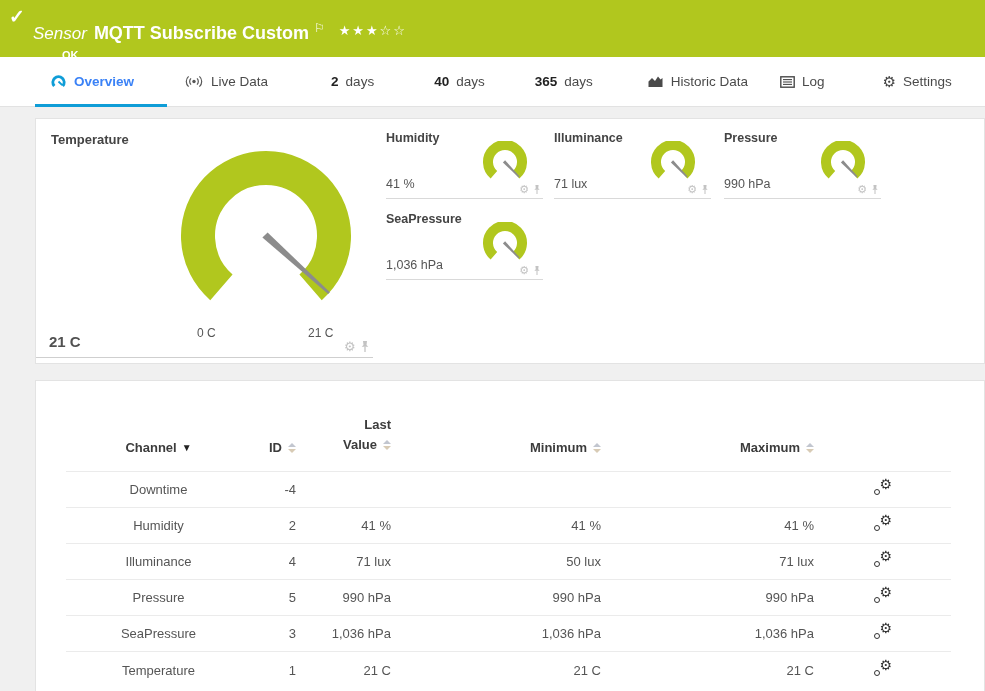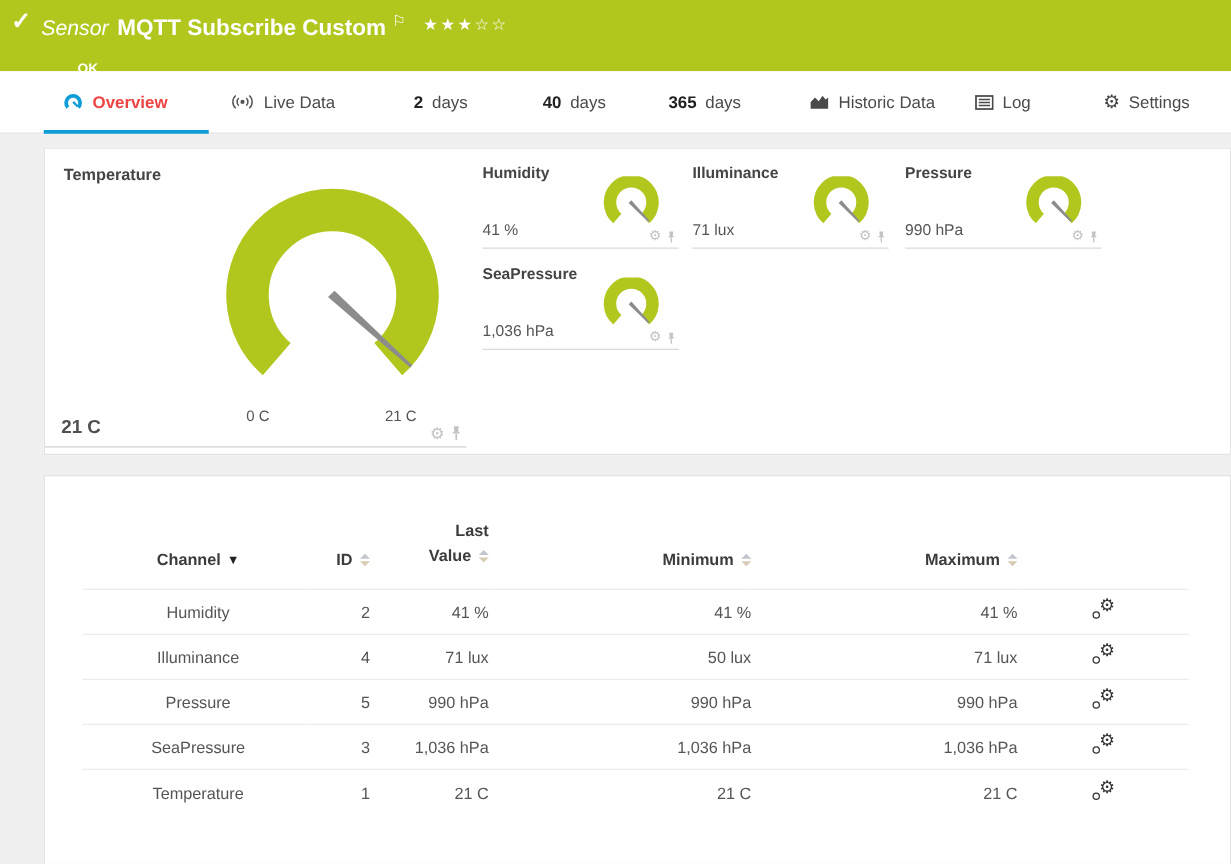--- a/index.html
+++ b/index.html
@@ -10,37 +10,37 @@
     position: relative;
     overflow: hidden;
     color: #555;
   }
   
   .hdr {
     position: absolute; top: 0; left: 0; width: 985px; height: 57px;
     background: #b1c71e; color: #fff;
   }
   .hdr .check { position: absolute; left: 9px; top: 5px; font-size: 19px; font-weight: bold; }
-  .hdr .titleline { position: absolute; left: 33px; top: 12px; white-space: nowrap; text-align: center; }
+  .hdr .titleline { position: absolute; left: 33px; top: 23px; white-space: nowrap; text-align: center; }
   .hdr .kind { font-style: italic; font-size: 17px; font-weight: 400; margin-right: 7px; }
   .hdr .name { font-size: 18px; font-weight: bold; }
   .hdr .flag { font-size: 12px; position: relative; top: -7px; margin-left: 5px; }
   .hdr .stars { font-size: 13px; letter-spacing: 2px; position: relative; top: -4px; margin-left: 14px; }
   .hdr .ok { position: absolute; left: 62px; top: 33px; font-size: 11px; font-weight: bold; margin-top: 16px; }
   
   .tabbar {
     position: absolute; top: 57px; left: 0; width: 985px; height: 50px;
     background: #fff; border-bottom: 1px solid #e2e2e2;
     display: flex; align-items: center; padding-left: 50px;
     font-size: 13.5px; color: #4a4a4a; white-space: nowrap;
   }
   .tab { display: inline-flex; align-items: center; gap: 7px; cursor: pointer; }
   .tab .ticon { display: inline-flex; }
   .tab b { color: #222; }
-  .tab.active { color: #ef4444; font-weight: bold; }
+  .tab.active { color: #3b82f6; font-weight: bold; }
   .t1 { margin-left: 50px; } .t2 { margin-left: 63px; } .t3 { margin-left: 60px; }
   .t4 { margin-left: 50px; justify-content: center; } .t5 { margin-left: 54px; } .t6 { margin-left: 32px; }
   .t7 { margin-left: 58px; }
   .active-underline { position: absolute; left: 35px; bottom: -1px; width: 132px; height: 3px; background: #0f9dd7; }
   .gearglyph { font-size: 15px; color: #444; line-height: 1; }
   
   .card { position: absolute; background: #fff; border: 1px solid #e3e3e3; }
   .card1 { left: 35px; top: 118px; width: 950px; height: 246px; }
   .card2 { left: 35px; top: 380px; width: 950px; height: 311px; border-bottom: none; }
   
@@ -265,20 +265,28 @@
           <span>Minimum</span><span class="sort"><i class="up"></i><i class="dn"></i></span>
         </th>
         <th class="c-num">
           <span>Maximum</span><span class="sort"><i class="up"></i><i class="dn"></i></span>
         </th>
         <th class="c-set"></th>
       </tr>
     </thead>
     <tbody>
       <tr>
+        <td class="c-ch">Downtime</td>
+        <td class="c-num">-4</td>
+        <td class="c-num"></td>
+        <td class="c-num"></td>
+        <td class="c-num"></td>
+        <td class="c-set"><span class="cogpair"><span class="big">⚙</span><span class="small"></span></span></td>
+      </tr>
+      <tr>
         <td class="c-ch">Humidity</td>
         <td class="c-num">2</td>
         <td class="c-num">41 %</td>
         <td class="c-num">41 %</td>
         <td class="c-num">41 %</td>
         <td class="c-set"><span class="cogpair"><span class="big">⚙</span><span class="small"></span></span></td>
       </tr>
       <tr>
         <td class="c-ch">Illuminance</td>
         <td class="c-num">4</td>

